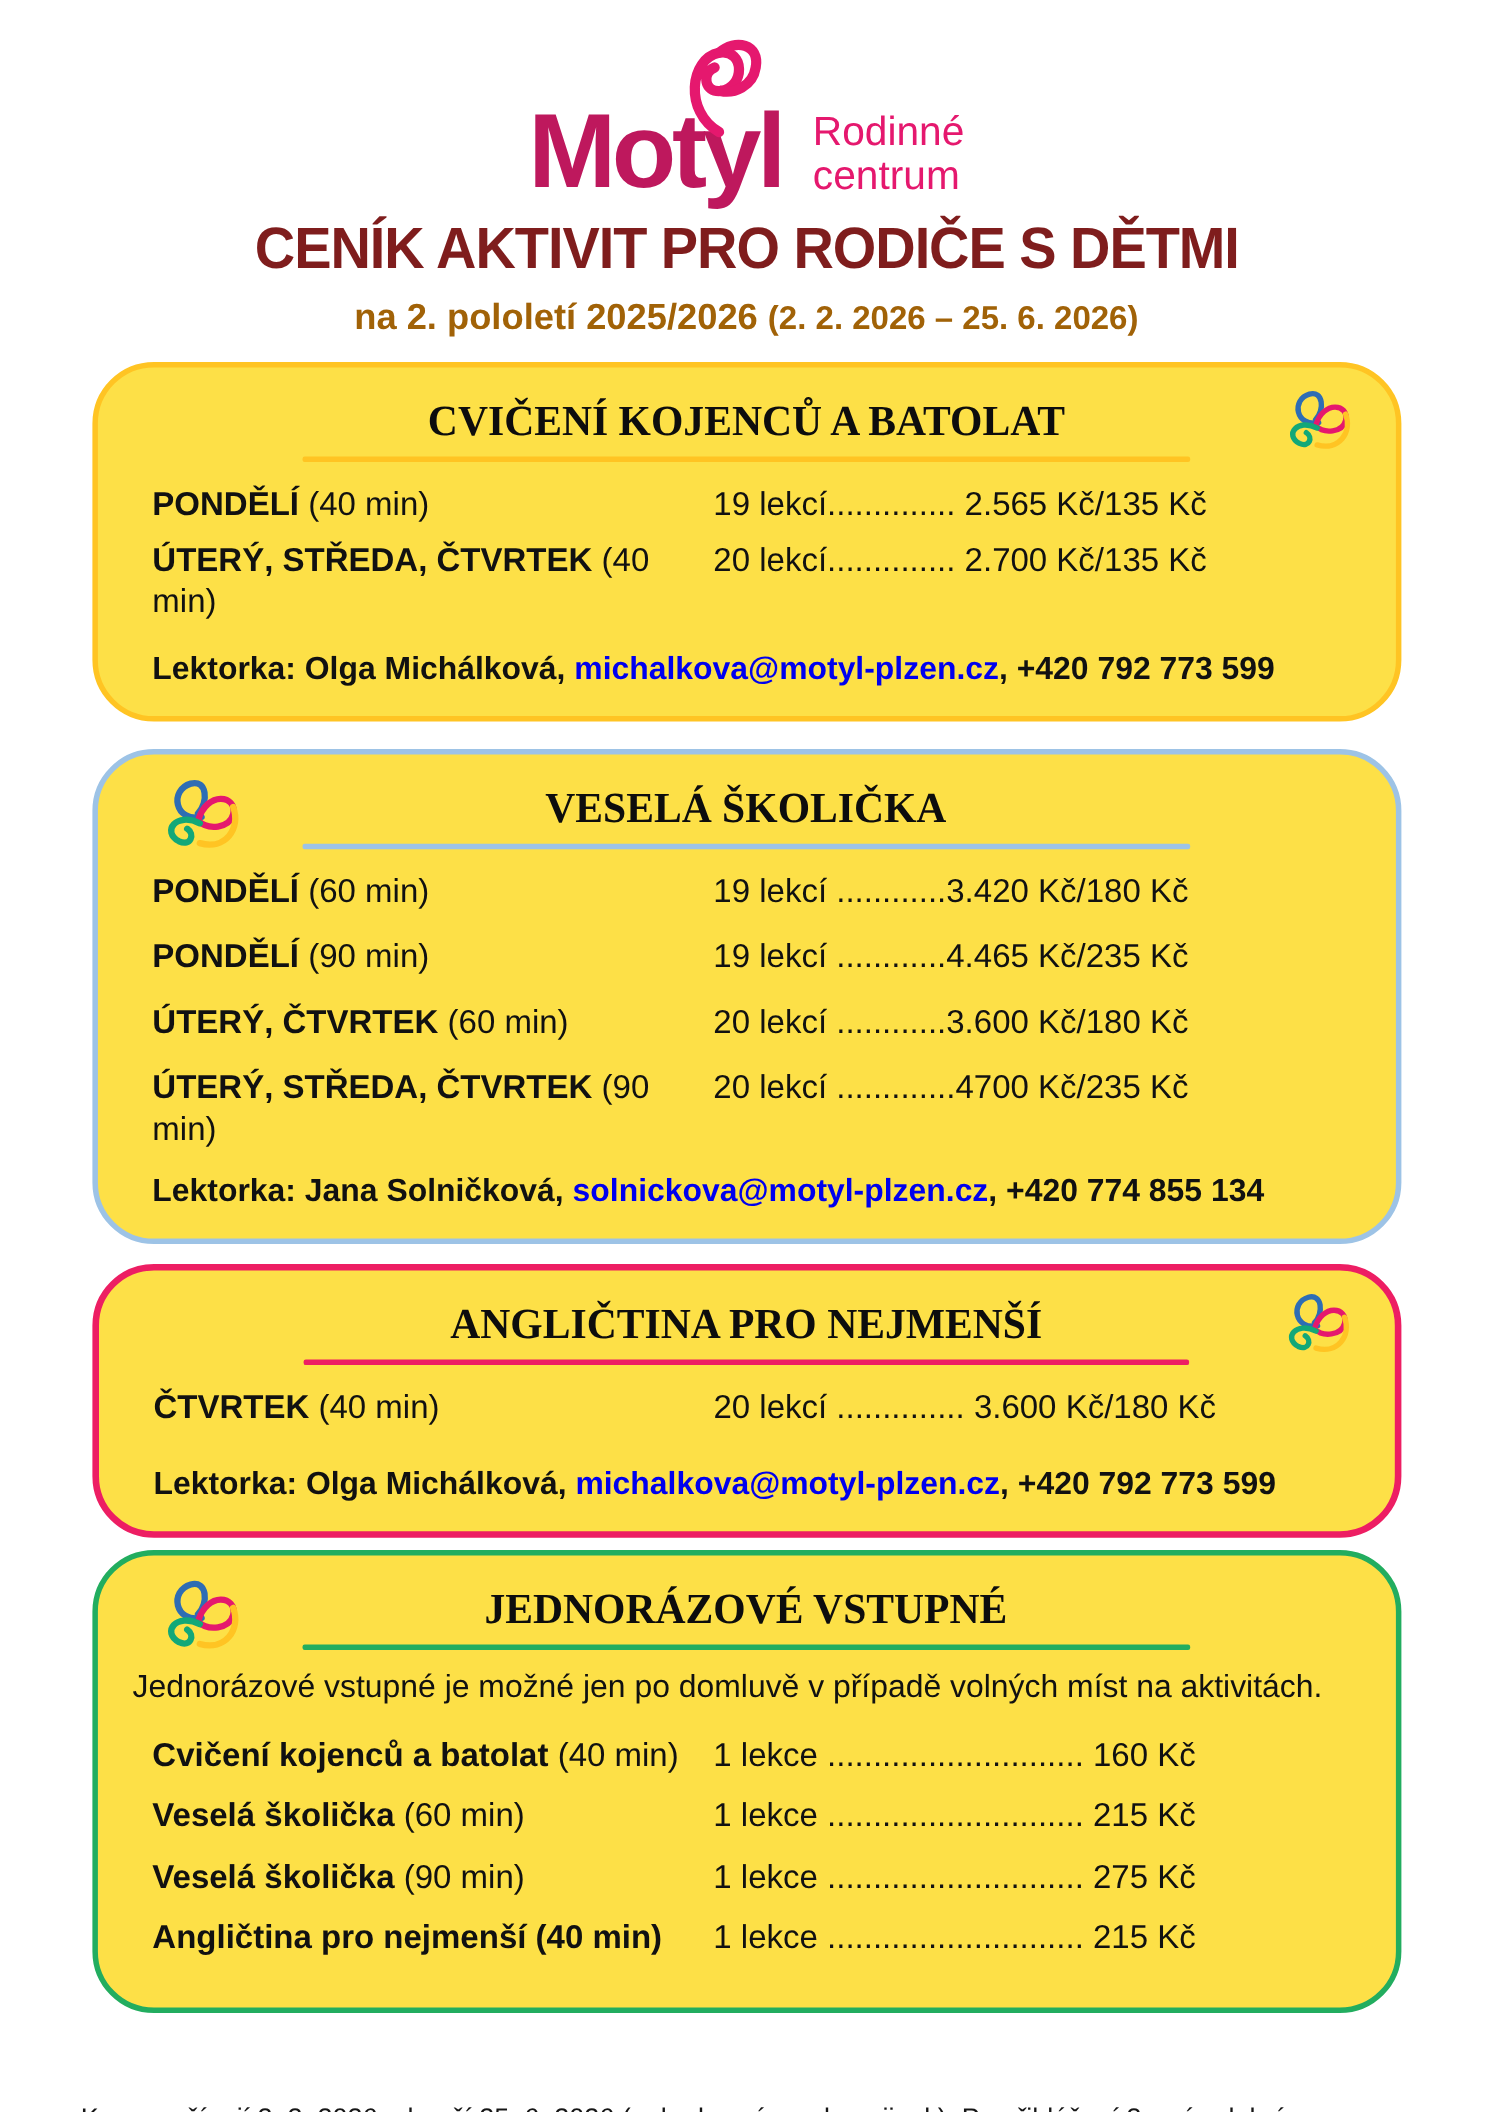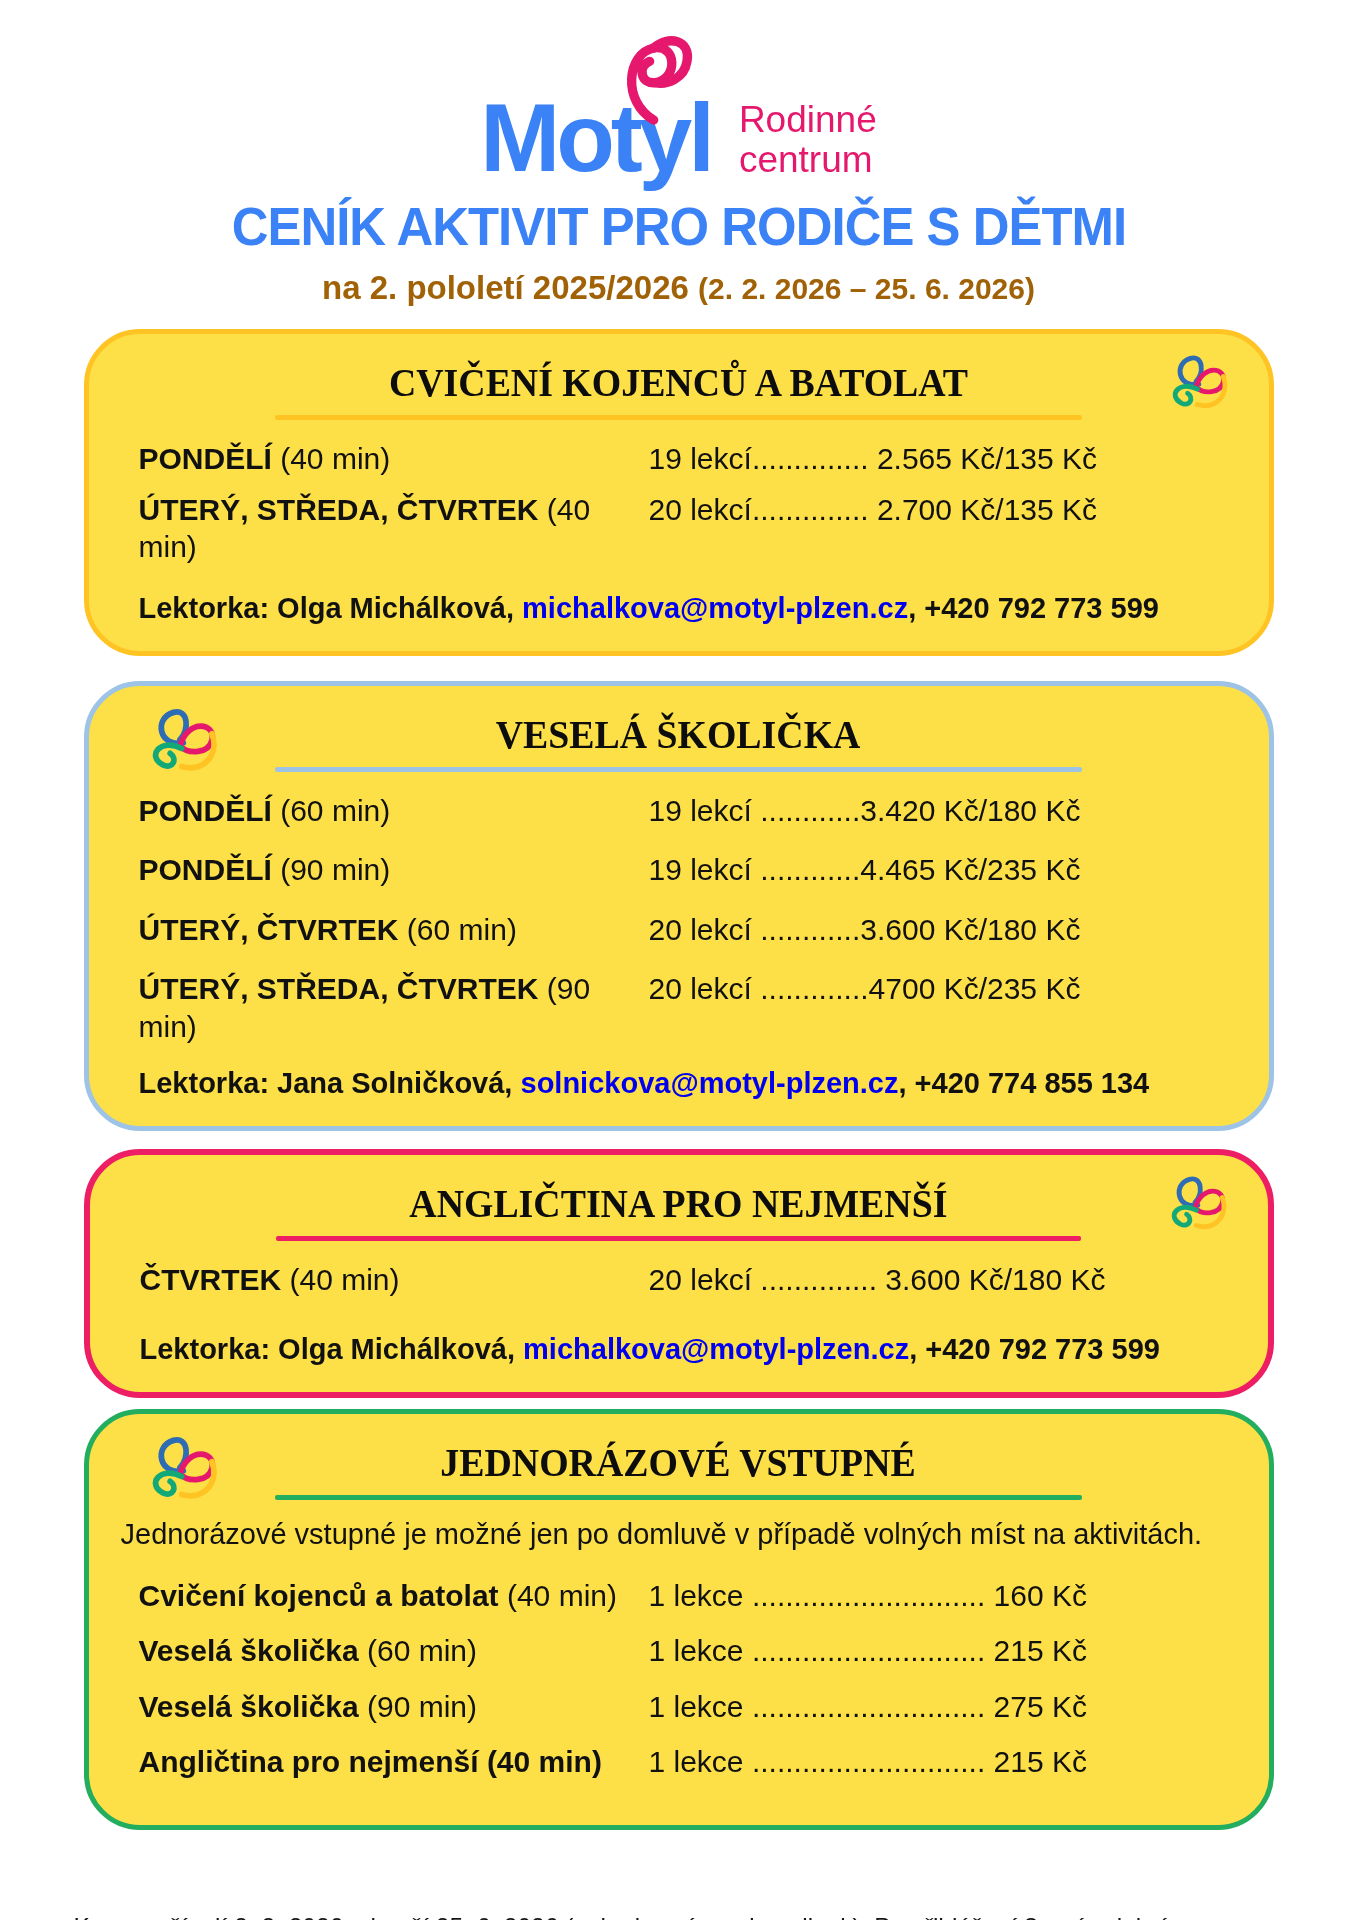--- a/index.html
+++ b/index.html
@@ -6,26 +6,26 @@
   html,body { background:#ffffff; }
   body { font-family:"Liberation Sans", sans-serif; color:#111111; }
 
   .page { width:1357px; height:1920px; margin:0 auto; background:#ffffff;
           padding:26px 0 0 0; position:relative; overflow:hidden; }
 
   
   .masthead { text-align:center; }
   .logo-row { display:flex; justify-content:center; align-items:flex-end; gap:28px; height:160px; }
   .logo-word { position:relative; line-height:1; }
-  .brand { font-size:96px; font-weight:700; color:#3b82f6; letter-spacing:-4px; line-height:1; }
+  .brand { font-size:96px; font-weight:700; color:#be185d; letter-spacing:-4px; line-height:1; }
   .logo-accent { position:absolute; top:-58px; left:55%; width:96px; height:96px; }
   .tagline { text-align:left; color:#E5186E; font-weight:400; font-size:37px; line-height:1.08; margin-bottom:6px; }
   .tagline span { display:block; }
 
-  h1 { margin-top:10px; font-size:53px; font-weight:800; color:#3b82f6; letter-spacing:-1px; }
+  h1 { margin-top:10px; font-size:53px; font-weight:800; color:#7f1d1d; letter-spacing:-1px; }
   h1 .squeeze { display:inline-block; transform:scaleX(.96); transform-origin:center; }
   .subtitle { margin-top:12px; font-weight:700; font-size:33px; color:#a16207; }
   .subtitle .sub-dates { font-size:30px; }
 
   
   .card { position:relative; width:1190px; margin:0 auto; border-radius:56px;
           padding:18px 30px 26px 30px; background:#fde047; }
   .card + .card {}
   .card-yellow { border:5px solid #FFC423; margin-top:22px;  min-height:266px; }
   .card-blue   { border:5px solid #9DC3E6; margin-top:25px;  min-height:420px; }

